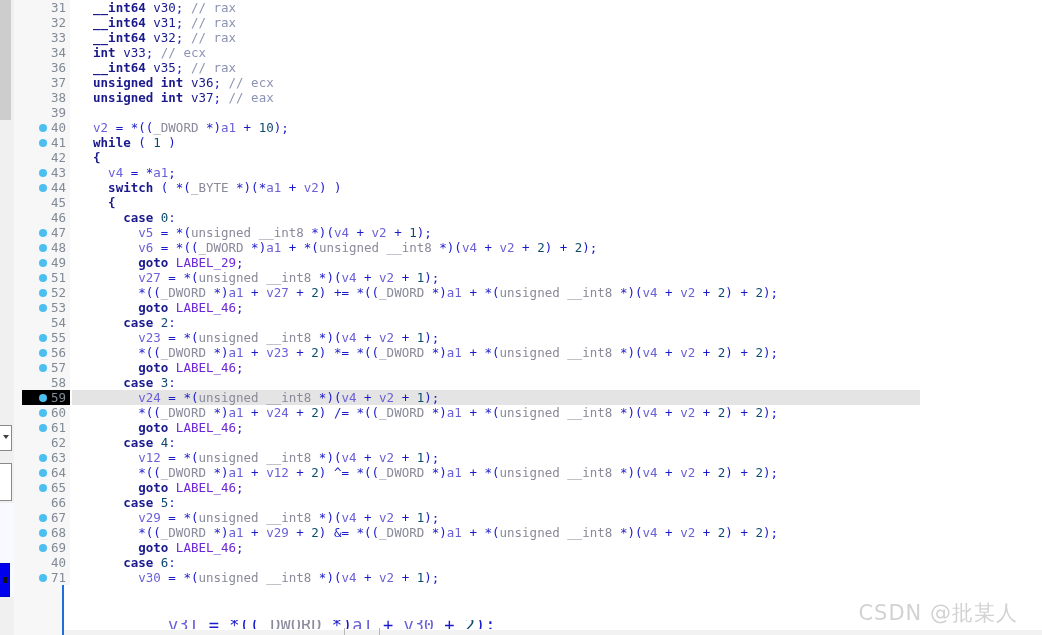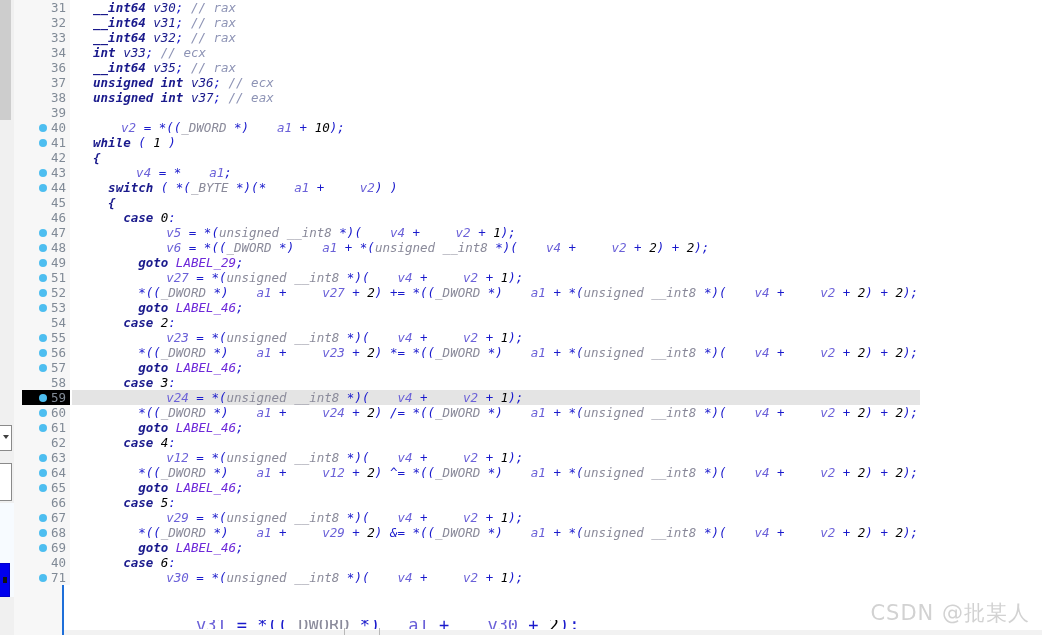--- a/index.html
+++ b/index.html
@@ -131,30 +131,29 @@
     border-radius: 50%;
     background: #4dbef0;
   }
   .codecell {
     position: absolute; left: 50px; top: 0;
     height: 15px;
     width: 848px;
     padding-left: 6px;
     box-sizing: border-box;
     color: #202020;
-    font-style: italic;
   }
 
   
   .kw   { color: #1a1a8c; font-weight: bold; }
-  .var  { color: #6a60d8; margin-left: 28px; }
+  .var  { color: #6a60d8; }
   .cmt  { color: #8d93b5; }
   .typ  { color: #8a8a9a; }
   .pun  { color: #1a1acc; }
-  .num  { color: #000000; }
+  .num  { color: #0c4a6e; }
   .lbl  { color: #6d28d9; }
   .plain{ color: #1a1a8c; }
 
   
   .clip-row {
     position: absolute; left: 50px; top: 620px;
     width: 978px; height: 15px;
     overflow: hidden;
   }
   .clip-inner {
@@ -180,21 +179,21 @@
     position: absolute; left: 48px; top: 620px;
     width: 2px; height: 15px;
     background: #1e6fd9;
   }
   .hsep-a { position: absolute; left: 330px; top: 628px; width: 1px; height: 7px; background: #b8b8b8; }
   .hsep-b { position: absolute; left: 365px; top: 628px; width: 1px; height: 7px; background: #b8b8b8; }
   .foot-bg { position: absolute; left: 50px; top: 630px; width: 978px; height: 5px; background: #f2f2f2; }
 
   
   .watermark {
-    position: absolute; right: 12px; bottom: 8px;
+    position: absolute; right: 24px; bottom: 8px;
     font-family: "DejaVu Sans", "Liberation Sans", sans-serif;
     font-size: 21px;
     color: #d2d2d2;
     letter-spacing: 1px;
     user-select: none;
   }
 </style>
 </head>
 <body>
 

